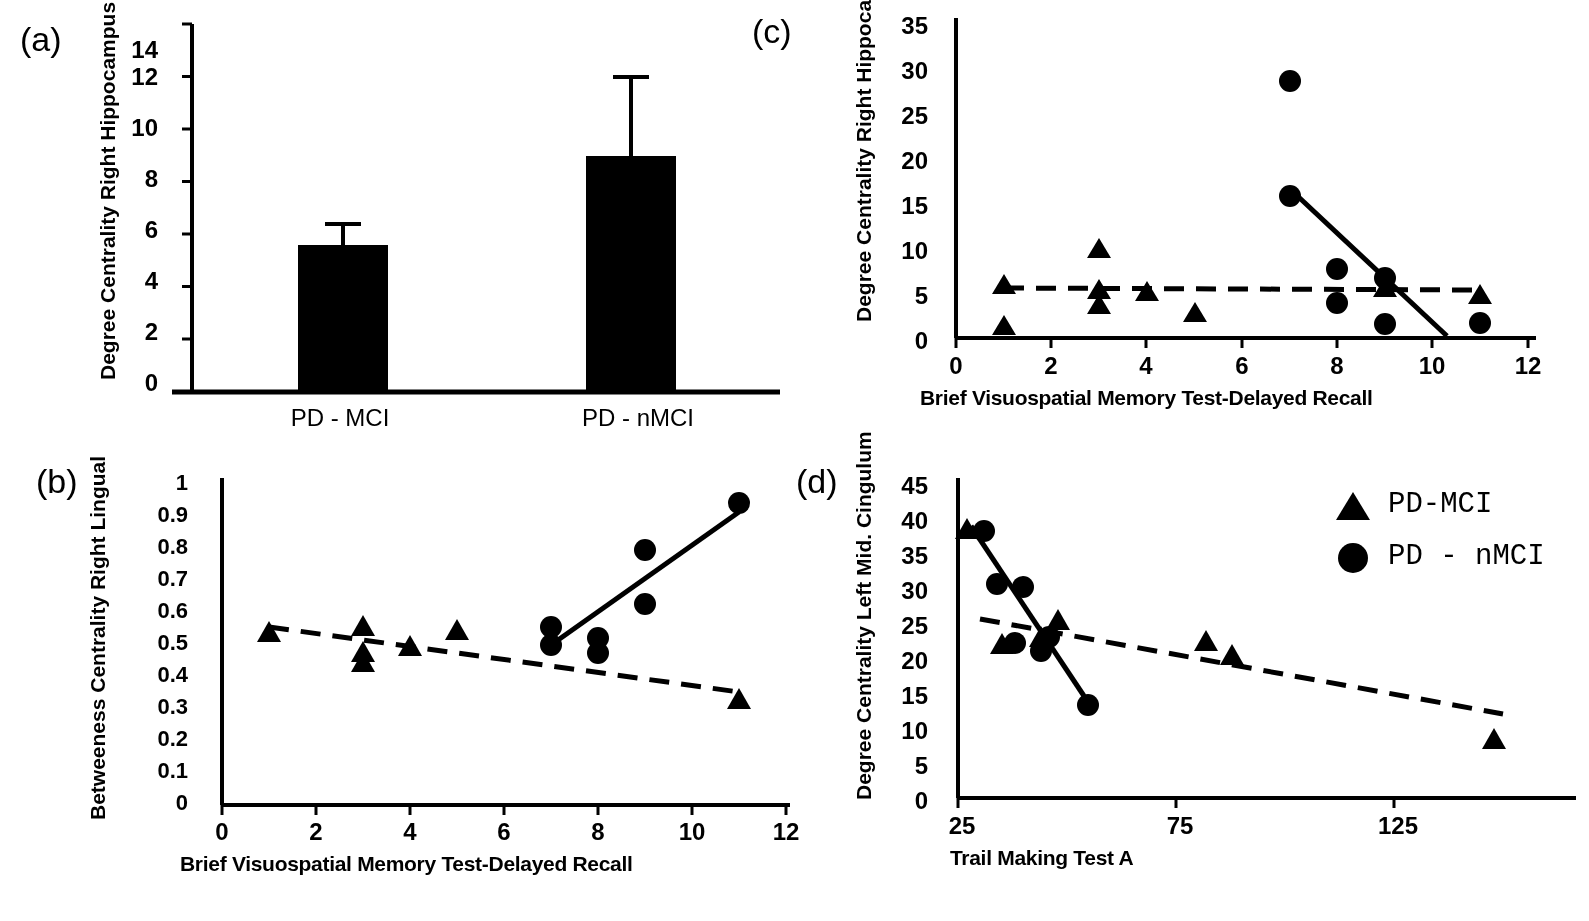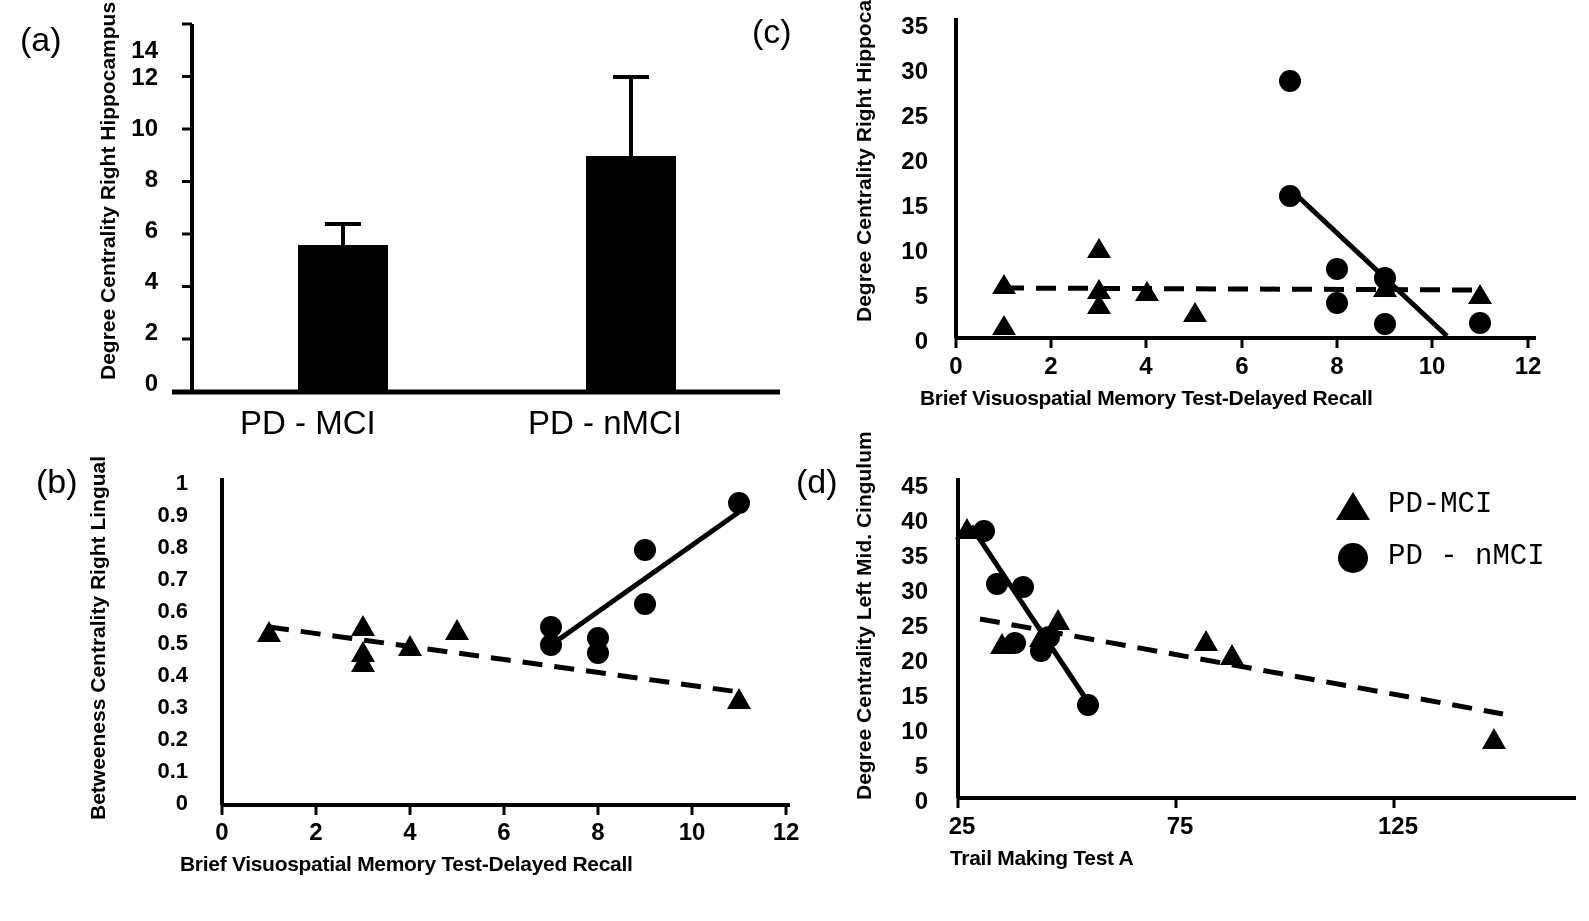--- a/index.html
+++ b/index.html
@@ -20,21 +20,21 @@
   .ylab{
     position:absolute;font-weight:bold;font-size:21px;
     transform-origin:left top;transform:rotate(-90deg);
     white-space:nowrap;text-align:center;line-height:1.12;
   }
   .tick{position:absolute;font-size:24px;font-weight:bold;}
   .tick.y{text-align:right;}
   .tick.x{text-align:center;}
   svg{display:block;overflow:visible;}
   .legend-text{font-size:29px;font-family:Liberation Mono, monospace;}
-  .cat-label{position:absolute;font-size:33px;text-align:left;}
+  .cat-label{position:absolute;font-size:24px;text-align:center;}
 </style>
 </head>
 <body>
 
 <div class="plabel" style="left:20px;top:20px;">(a)</div>
 
 <div class="panel" style="left:0;top:0;width:790px;height:450px;">
   <div class="ylab" style="left:96px;top:380px;width:330px;">
     <span>Degree Centrality Right Hippocampus</span>
   </div>

